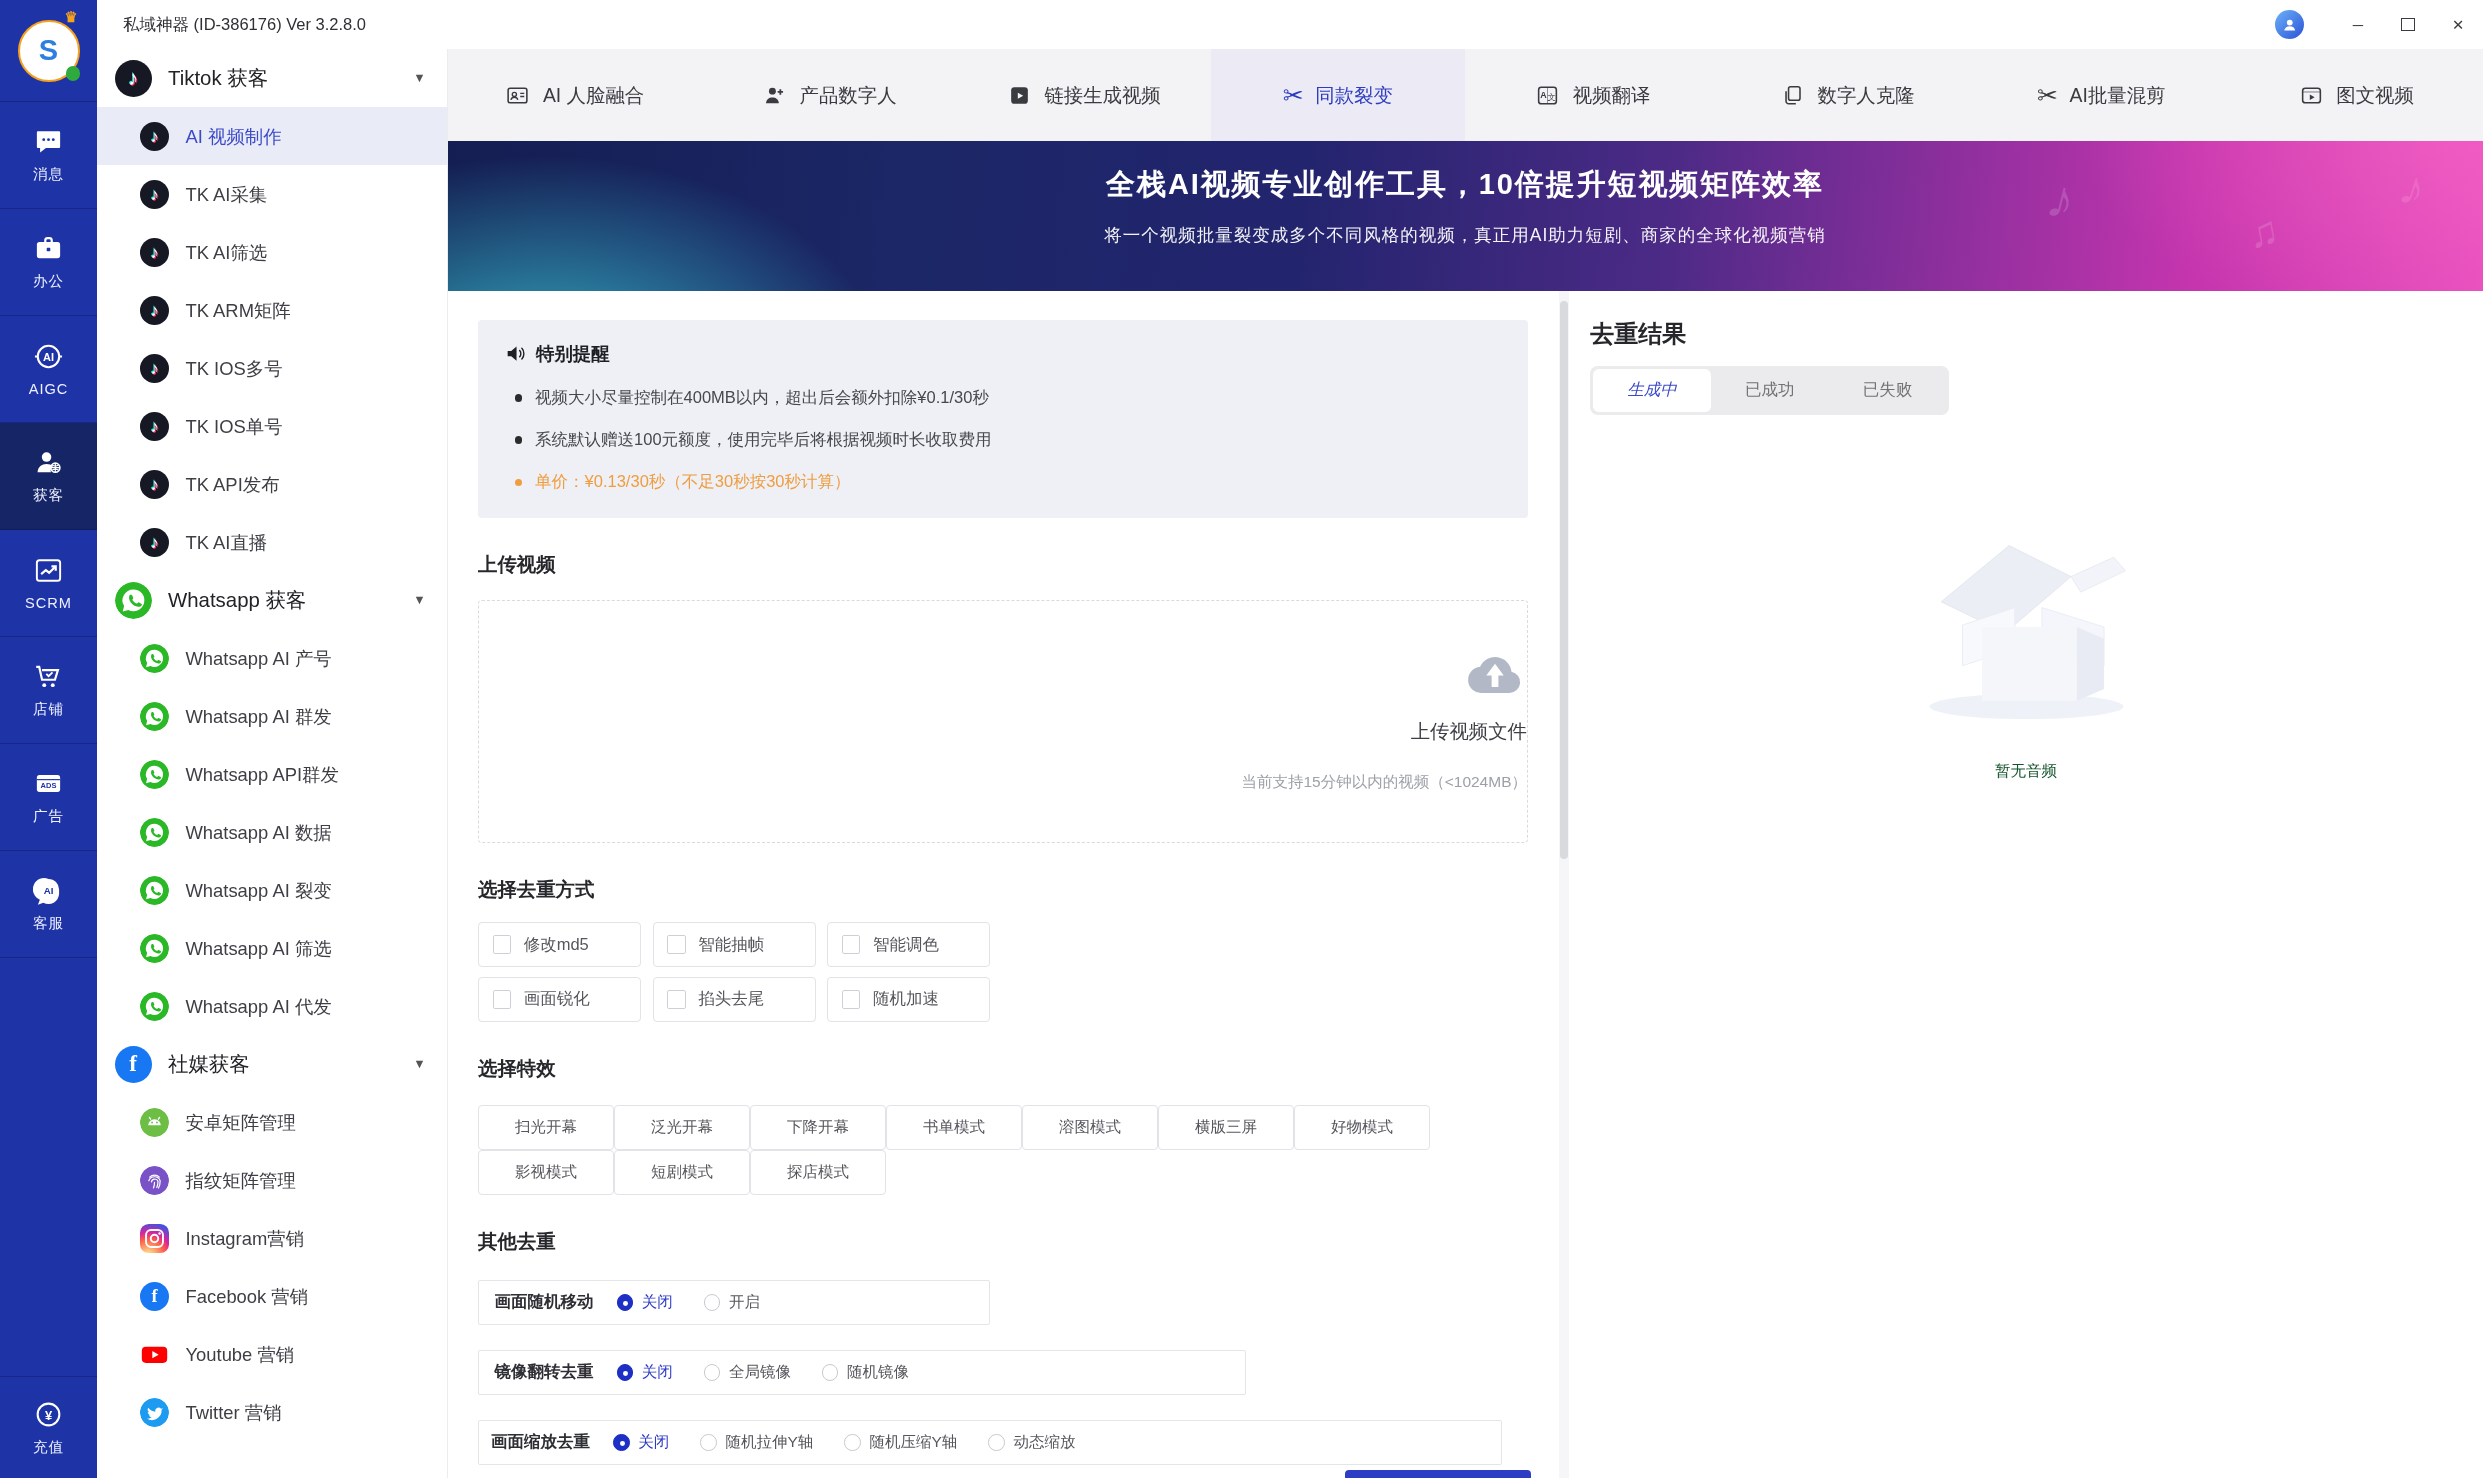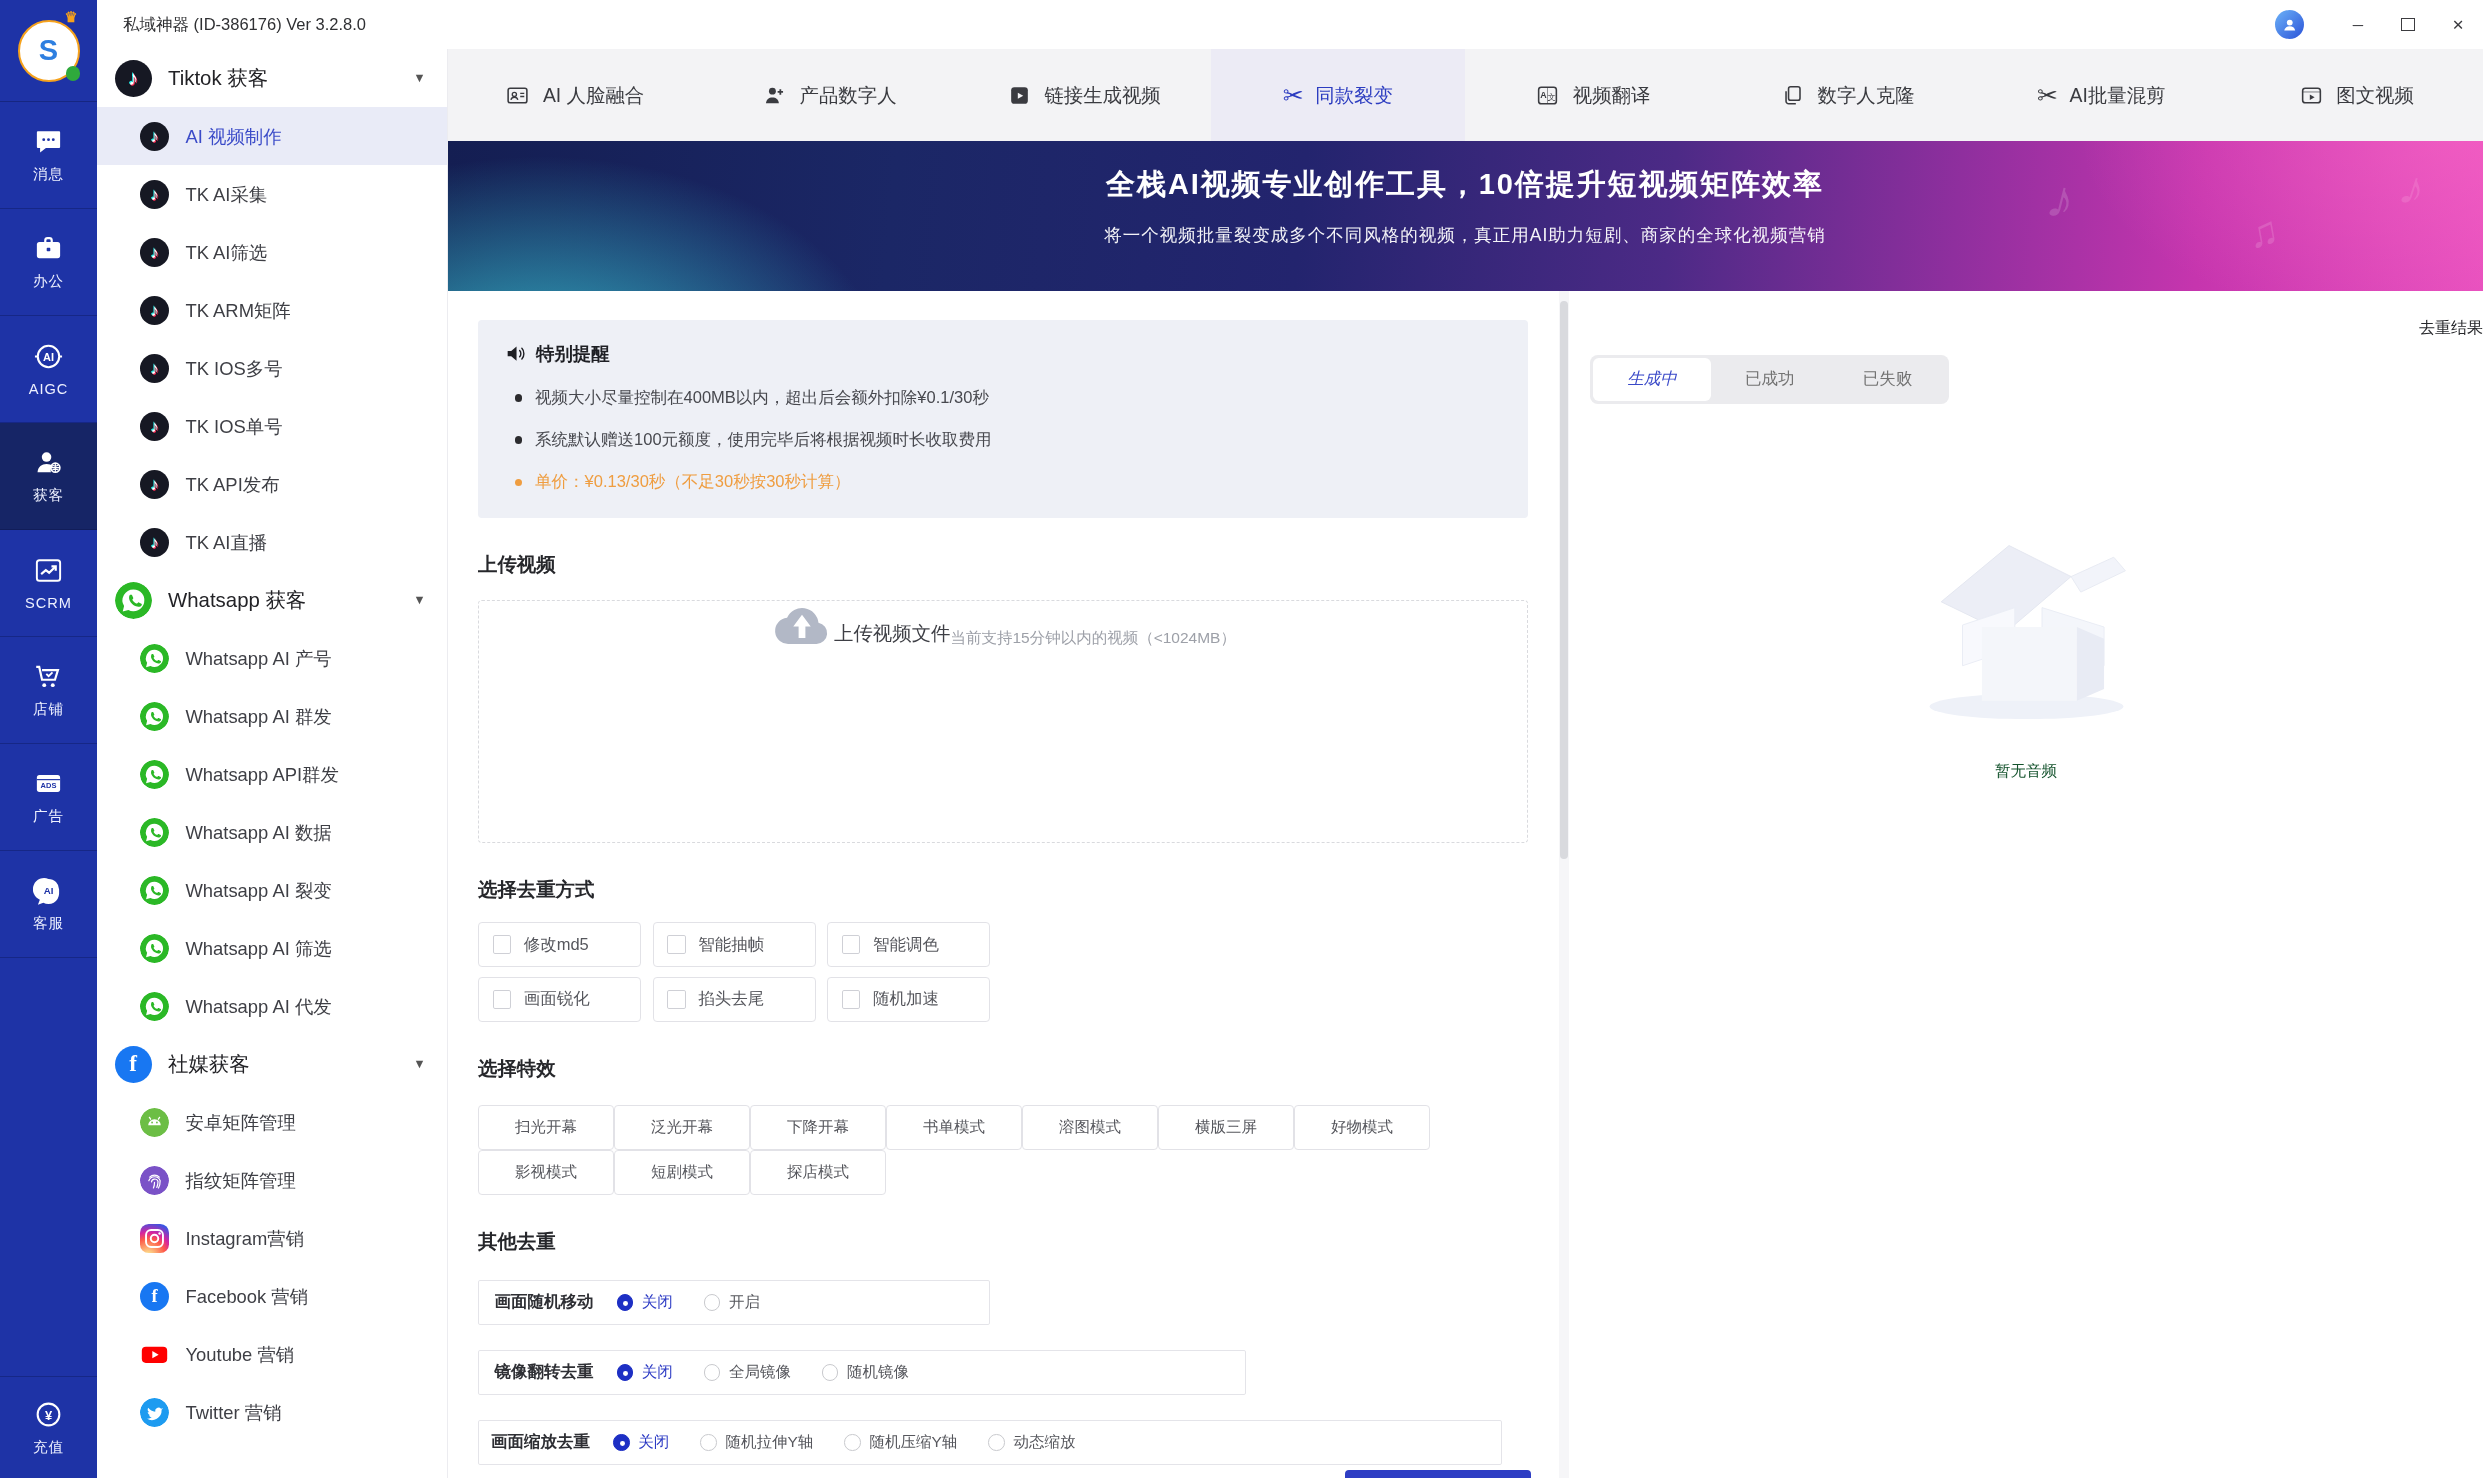--- a/index.html
+++ b/index.html
@@ -64,21 +64,21 @@
 
   
   .content{position:absolute;left:447px;top:291px;width:1112px;bottom:0;background:#fff;overflow:hidden;}
   .notice{margin:29px 31px 0;background:#eef0f6;border-radius:3.9px;padding:21.3px 27px 25px;}
   .notice-title{font-size:18.4px;font-weight:bold;color:#1e1f24;display:flex;gap:9.7px;align-items:center;}
   .n-row{margin-top:20.4px;display:flex;align-items:center;gap:12.6px;font-size:16.5px;color:#47484e;padding-left:9.7px;}
   .n-dot{width:7.8px;height:7.8px;border-radius:50%;background:#2b2b2e;flex:0 0 auto;}
   .n-row.hl{color:#ef9d40;}
   .n-row.hl .n-dot{background:#ef9d40;}
   .sec-title{margin:33px 31px 0;font-size:19.4px;font-weight:bold;color:#26272b;}
-  .upload-box{margin:21.3px 31px 0;height:241px;border:1px dashed #d9dade;border-radius:3.9px;display:flex;flex-direction:row;align-items:flex-start;justify-content:center;cursor:pointer;background:#fff;}
+  .upload-box{margin:21.3px 31px 0;height:241px;border:1px dashed #d9dade;border-radius:3.9px;display:flex;flex-direction:column;align-items:flex-end;justify-content:center;cursor:pointer;background:#fff;}
   .up-main{margin-top:19.4px;font-size:19.4px;color:#3e3f45;}
   .up-sub{margin-top:27px;font-size:15.5px;color:#9da0a8;}
   .checks{margin:19.4px 31px 0;display:flex;flex-wrap:wrap;gap:9.7px 11.6px;width:543px;}
   .check-cell{width:163px;height:45px;border:1px solid #e2e2e7;border-radius:3.9px;display:flex;align-items:center;gap:12.6px;padding-left:13.6px;font-size:16.5px;color:#56575d;cursor:pointer;box-sizing:border-box;background:#fff;}
   .cbox{width:16.5px;height:16.5px;border:1px solid #cfd0d6;border-radius:1.9px;background:#fff;flex:0 0 auto;}
   .effects{margin:23px 31px 0;display:flex;flex-wrap:wrap;gap:0;width:1077px;}
   .effect-btn{width:136px;height:45px;border:1px solid #e2e2e7;border-radius:3.9px;display:flex;align-items:center;justify-content:center;font-size:15.5px;color:#56575d;cursor:pointer;background:#fff;box-sizing:border-box;}
   .other-row{margin:25px 31px 0;height:45px;border:1px solid #e4e4e9;border-radius:1.9px;display:flex;align-items:center;padding-left:15.5px;box-sizing:border-box;background:#fff;}
   .other-row:nth-of-type(1){width:512px;}
   .or-w2{width:768px !important;}
@@ -90,21 +90,21 @@
   .radio.sel .rdot::after{content:"";position:absolute;left:5.8px;top:5.8px;width:4.9px;height:4.9px;border-radius:50%;background:#fff;}
   .radio.sel .rlabel{color:#2c3ac4;}
   .sliver{position:absolute;left:898px;bottom:0;width:186px;height:8.7px;background:#2e3ec4;border-radius:3.9px 3.9px 0 0;cursor:pointer;}
 
   
   .vscroll{position:absolute;left:1559px;top:291px;width:9.7px;bottom:0;background:#f6f6f8;}
   .vthumb{position:absolute;left:1px;top:9.7px;width:7.8px;height:558px;background:#d9dade;border-radius:3.9px;cursor:pointer;}
 
   
   .results{position:absolute;left:1569px;top:291px;right:0;bottom:0;background:#fff;}
-  .res-title{margin:27px 0 0 21.3px;font-size:16px;font-weight:normal;color:#26272b;text-align:right;}
+  .res-title{margin:27px 0 0 21.3px;font-size:24px;font-weight:bold;color:#26272b;}
   .segment{margin:15.5px 0 0 21.3px;width:359px;height:49px;background:#ebebee;border-radius:7.8px;display:flex;align-items:center;padding:0 2.9px;box-sizing:border-box;}
   .seg{flex:1;height:43px;display:flex;align-items:center;justify-content:center;font-size:16.5px;color:#737373;border-radius:5.8px;cursor:pointer;}
   .seg.active{background:#fff;color:#3a49c8;font-style:italic;}
   .empty{position:absolute;left:0;right:0;top:241px;display:flex;flex-direction:column;align-items:center;}
   .empty-text{margin-top:39px;font-size:15.5px;color:#14532d;}
 </style>
 </head>
 <body>
 
 <div class="stage">

